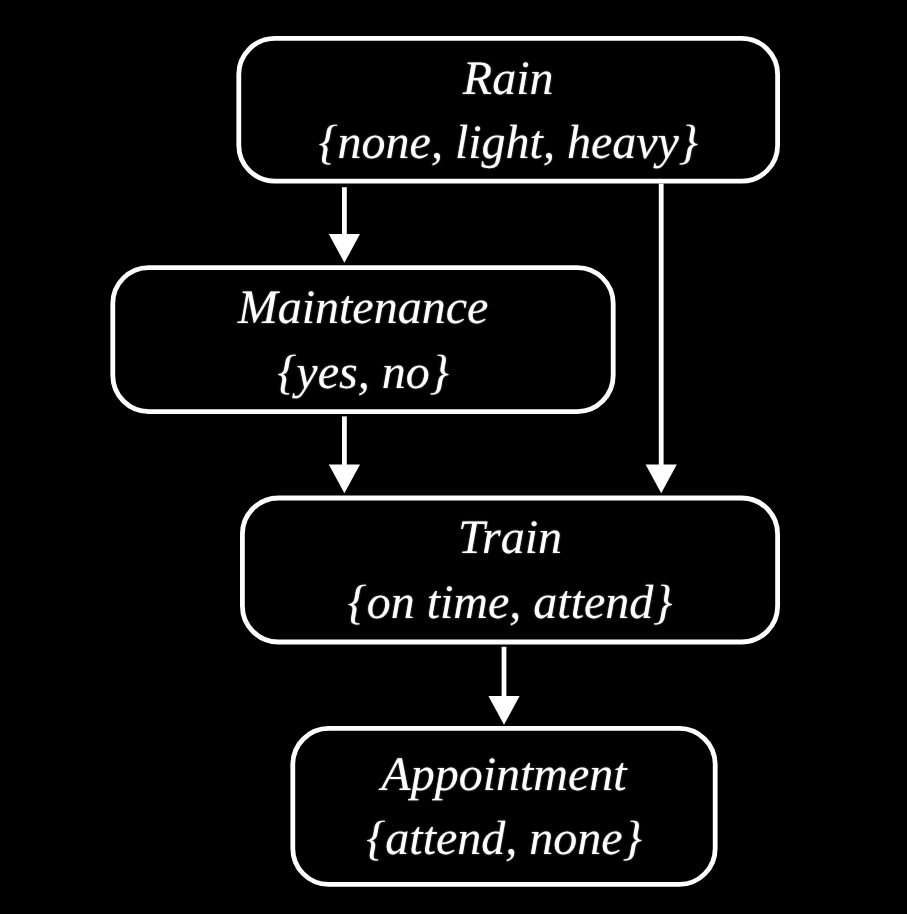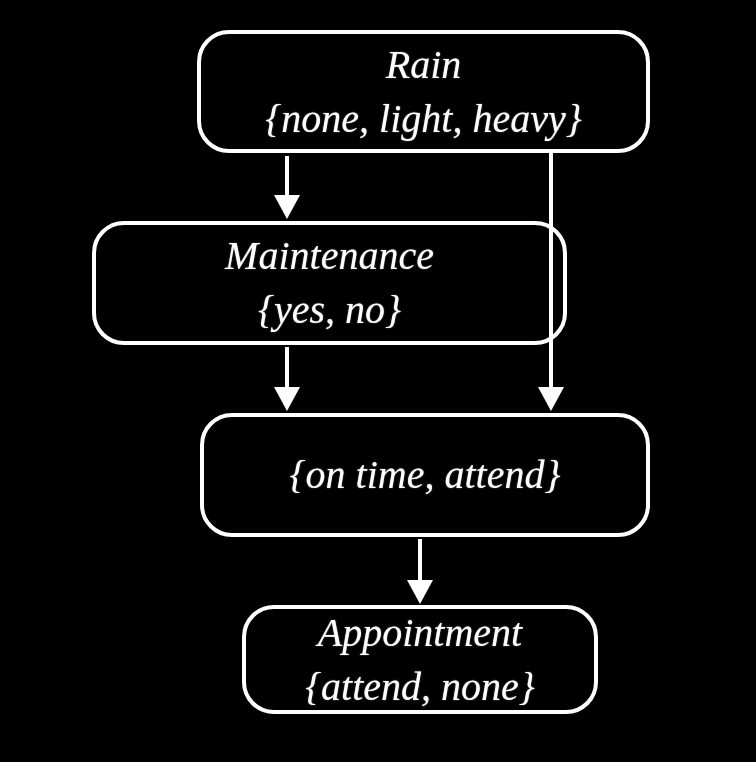--- a/index.html
+++ b/index.html
@@ -29,23 +29,23 @@
     text-align: center;
     font-style: italic;
     font-size: 40px;
     line-height: 1.35;
     text-shadow: 0 0 1.5px rgba(255,255,255,0.55);
   }
   .node .label { white-space: nowrap; }
   .node .domain { white-space: nowrap; }
 
   #node-rain        { left: 197px; top:  30px; width: 453px; height: 123px; }
-  #node-maintenance { left:  92px; top: 221px; width: 475px; height: 124px; }
+  #node-maintenance { left:  92px; top: 221px; width: 421px; height: 124px; }
   #node-train       { left: 200px; top: 413px; width: 450px; height: 124px; }
-  #node-appointment { left: 242px; top: 605px; width: 356px; height: 109px; }
+  #node-appointment { left: 242px; top: 605px; width: 356px; height: 134px; }
 
   .edge-line {
     position: absolute;
     width: 4px;
     background: #ffffff;
   }
   .edge-head {
     position: absolute;
     width: 0;
     height: 0;
@@ -79,20 +79,21 @@
     <div class="label">Rain</div>
     <div class="domain">{none, light, heavy}</div>
   </div>
 
   <div class="node" id="node-maintenance">
     <div class="label">Maintenance</div>
     <div class="domain">{yes, no}</div>
   </div>
 
   <div class="node" id="node-train">
+    <div class="label">Train</div>
     <div class="domain">{on time, attend}</div>
   </div>
 
   <div class="node" id="node-appointment">
     <div class="label">Appointment</div>
     <div class="domain">{attend, none}</div>
   </div>
 
   <div id="edge-rain-maintenance">
     <div class="edge-line"></div>

